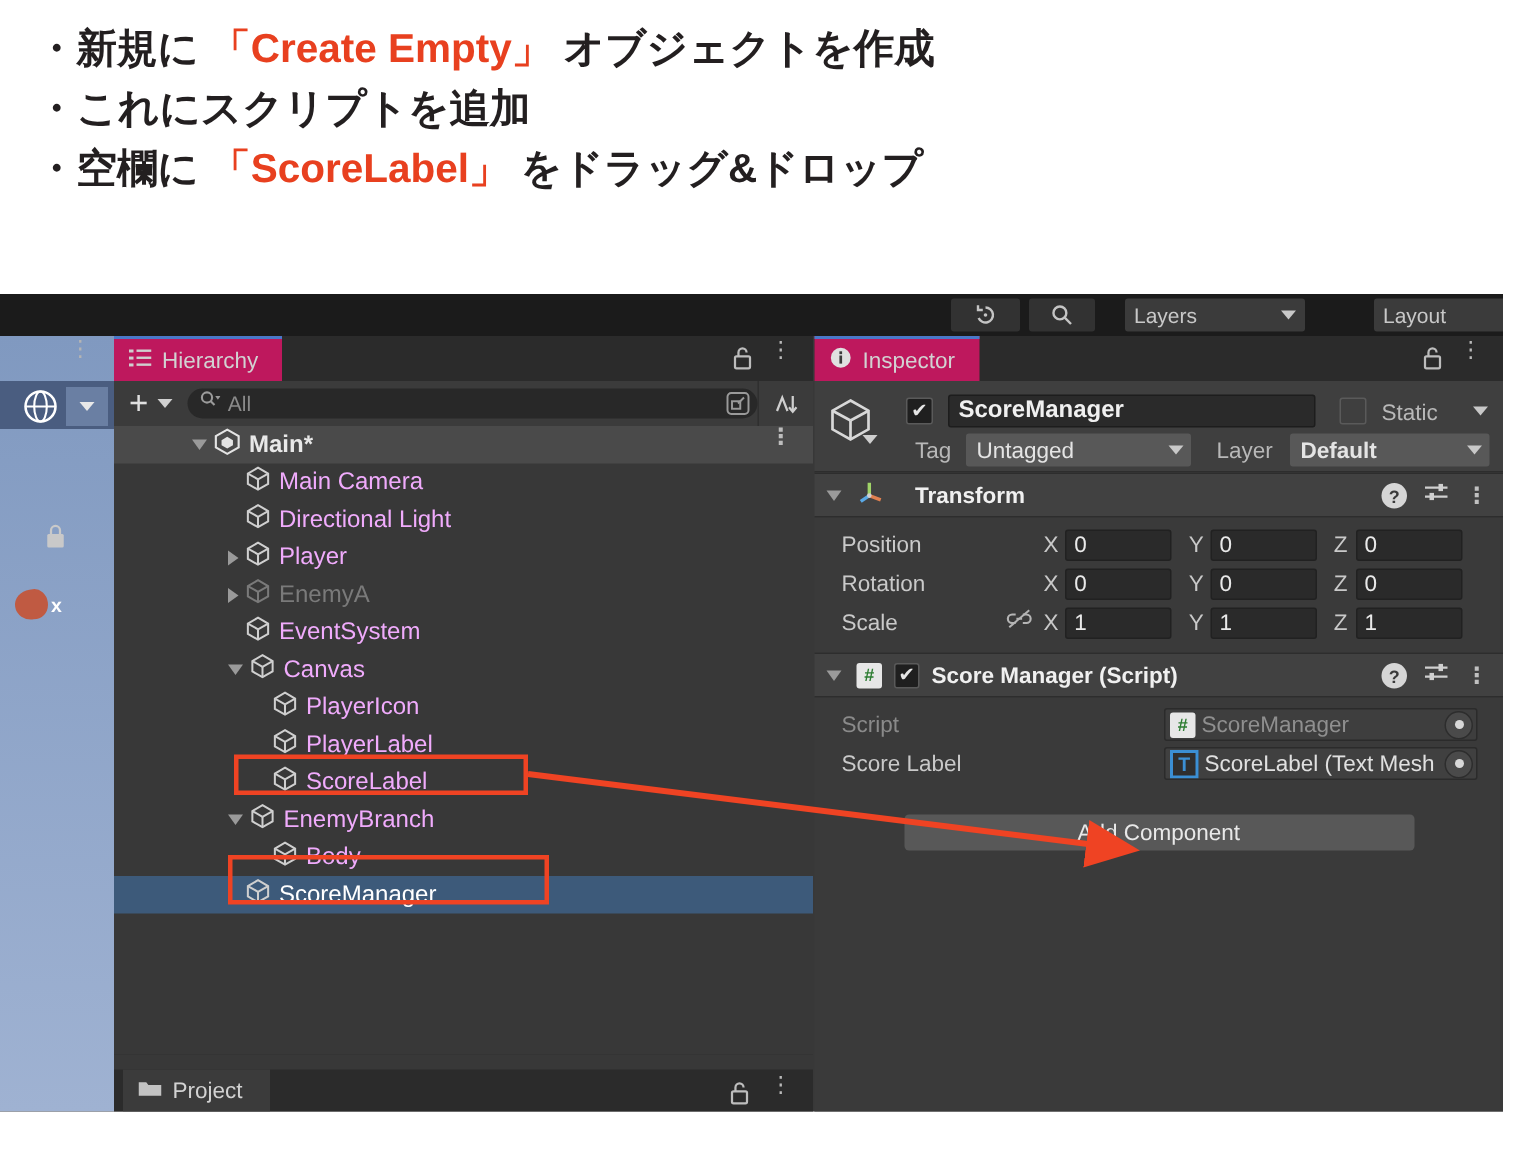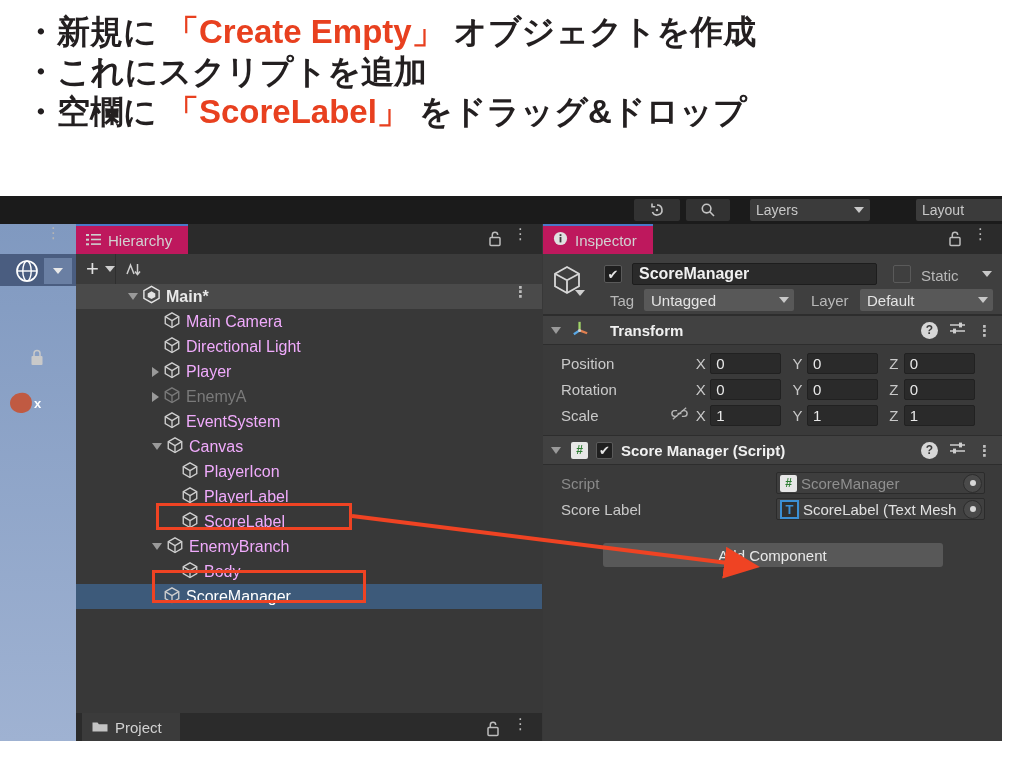--- a/index.html
+++ b/index.html
@@ -10,21 +10,21 @@
     overflow:hidden;
     position:relative;
   }
 
   
   #bullets{
     position:absolute; left:0; top:0; width:1024px; height:196px;
     padding:12px 0 0 24px; box-sizing:border-box;
   }
   .bullet-line{
-    font-size:33px; font-weight:bold; color:#231f20;
+    font-size:27px; font-weight:bold; color:#231f20;
     line-height:40px; white-space:nowrap; letter-spacing:0px;
   }
   .hl{ color:#e8401f; }
 
   
   #unity{
     position:absolute; left:0; top:196px; width:1002px; height:545px;
     background:#383838; overflow:hidden;
   }
 
@@ -313,20 +313,37 @@
             <rect x="2" y="6.5" width="10" height="8" rx="1" fill="none" stroke="#bdbdbd" stroke-width="1.5"></rect>
             <path d="M4.3 6.5V4a2.7 2.7 0 0 1 5.4 0" fill="none" stroke="#bdbdbd" stroke-width="1.5"></path>
           </svg>
       </div>
       <div class="panel-kebab">⋮</div>
     </div>
 
     <div class="hier-toolbar">
       <span class="plus">+</span>
       <span class="plus-caret"></span>
+      <div class="search-box">
+        <span>
+          <svg width="14" height="13" viewBox="0 0 14 13">
+              <circle cx="5" cy="5" r="3.4" fill="none" stroke="#9a9a9a" stroke-width="1.4"></circle>
+              <line x1="7.5" y1="7.5" x2="10" y2="10" stroke="#9a9a9a" stroke-width="1.4"></line>
+              <polygon points="10.5,4 14,4 12.25,6.5" fill="#9a9a9a"></polygon>
+            </svg>
+        </span>
+        <span class="ph">All</span>
+        <span class="popout">
+          <svg width="16" height="16" viewBox="0 0 16 16">
+              <rect x="1" y="1" width="14" height="14" rx="2.5" fill="none" stroke="#9a9a9a" stroke-width="1.3"></rect>
+              <rect x="4" y="6.5" width="5.5" height="5" fill="none" stroke="#9a9a9a" stroke-width="1.3"></rect>
+              <line x1="8" y1="8" x2="12" y2="4" stroke="#9a9a9a" stroke-width="1.3"></line>
+            </svg>
+        </span>
+      </div>
       <div class="sortbtn">
         <svg width="17" height="17" viewBox="0 0 17 17">
             <path d="M2 13 L5.5 4 L9 13" fill="none" stroke="#cfcfcf" stroke-width="1.5"></path>
             <line x1="12.5" y1="3" x2="12.5" y2="13" stroke="#cfcfcf" stroke-width="1.5"></line>
             <polyline points="10,10.5 12.5,13.5 15,10.5" fill="none" stroke="#cfcfcf" stroke-width="1.5"></polyline>
           </svg>
       </div>
     </div>
 
     <div class="hier-body">
@@ -535,21 +552,21 @@
         <div class="chk empty" style="position:absolute;left:350px;top:11px;"></div>
         <span class="static-lbl" style="position:absolute;left:378px;top:13px;">Static</span>
         <span class="caret" style="position:absolute;right:10px;top:17px;border-top-color:#c8c8c8;"></span>
 
         <span class="tag-lbl" style="position:absolute;left:67px;top:38px;">Tag</span>
         <div class="dd-field" style="position:absolute;left:101px;top:35px;width:150px;">
           <span class="cap">Untagged</span>
           <span class="caret"></span>
         </div>
         <span class="tag-lbl" style="position:absolute;left:268px;top:38px;">Layer</span>
-        <div class="dd-field" style="position:absolute;left:317px;top:35px;width:133px;">
+        <div class="dd-field" style="position:absolute;left:317px;top:35px;width:133px;font-weight:bold;">
           <span class="cap">Default</span>
           <span class="caret"></span>
         </div>
       </div>
 
       <div class="comp-head">
         <span class="tri open" style="margin-right:2px;"></span>
         <span>
           <svg width="19" height="19" viewBox="0 0 20 20">
               <line x1="9" y1="12" x2="9" y2="3" stroke="#a0d468" stroke-width="2.4"></line>

